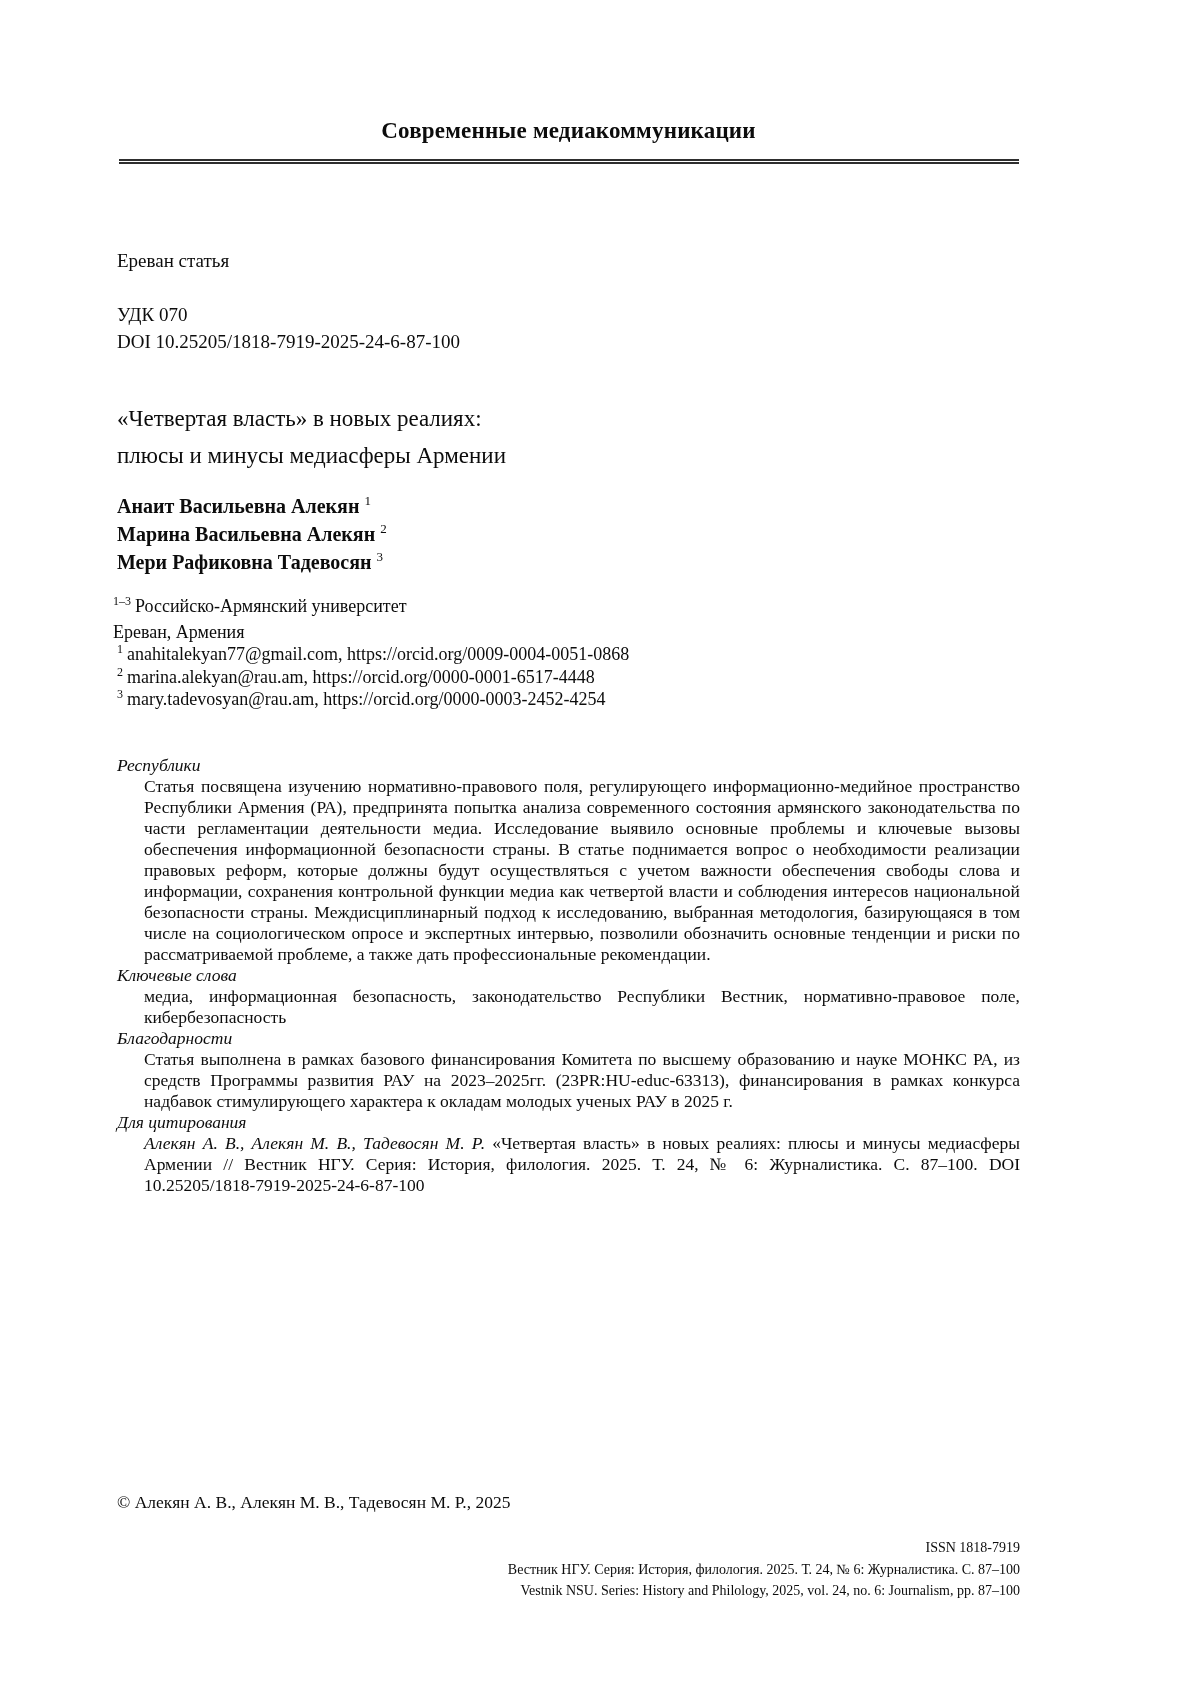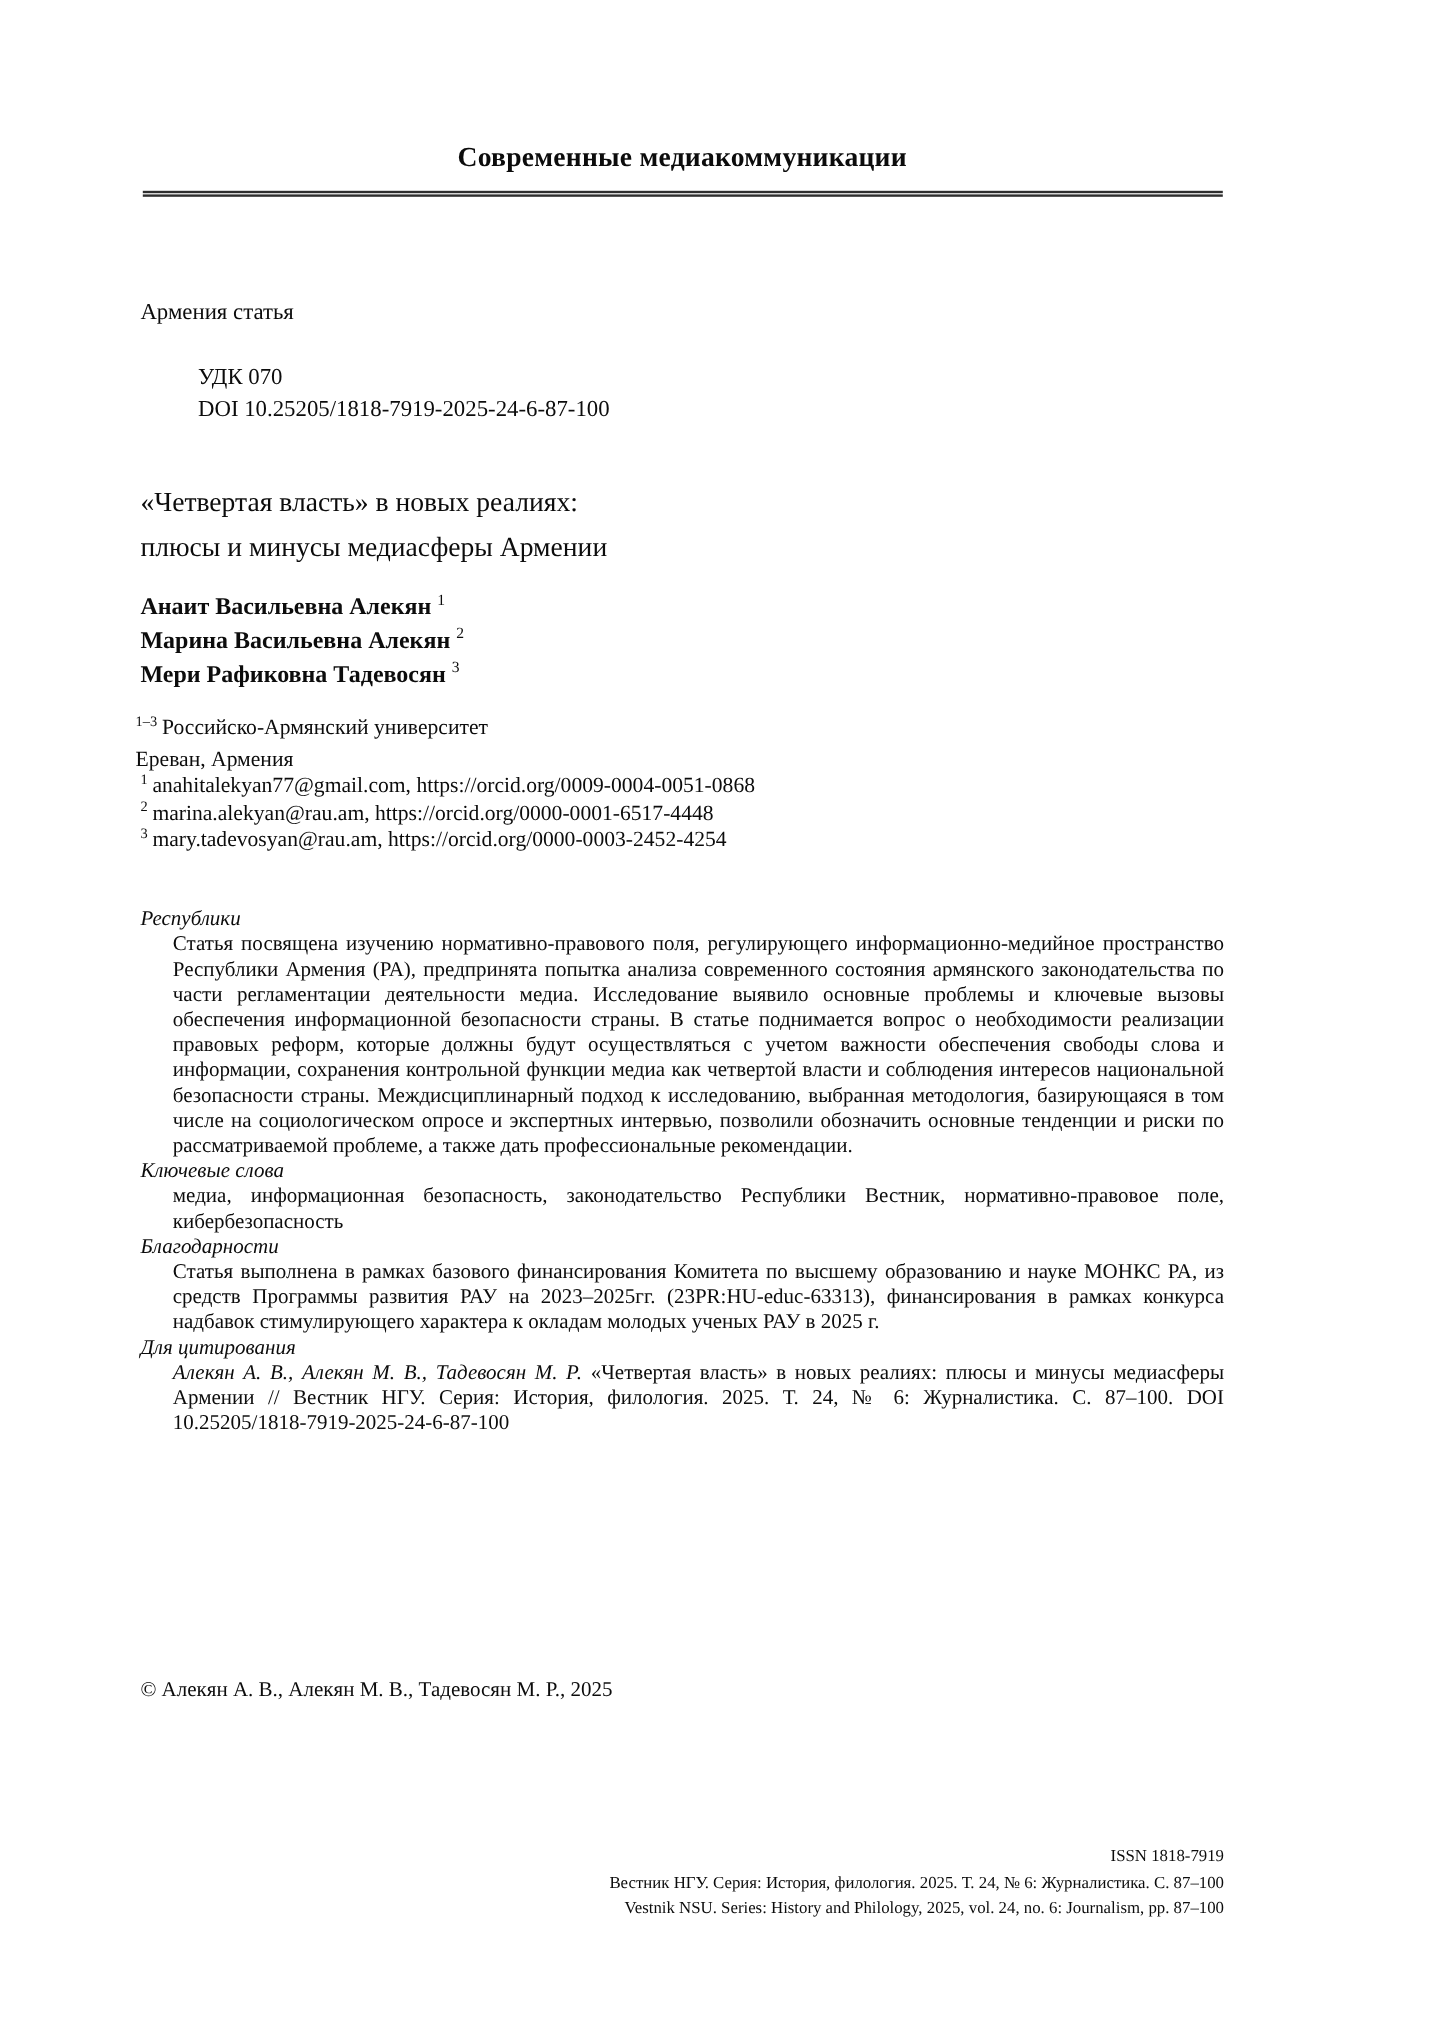--- a/index.html
+++ b/index.html
@@ -41,21 +41,20 @@
   .article-type {
     left: 117px;
     top: 250px;
     font-size: 19px;
   }
   .udc-block {
     left: 117px;
     top: 301px;
     font-size: 19px;
     line-height: 27px;
-    margin-left: 48px;
   }
 
   
   .article-title {
     left: 117px;
     top: 400px;
     width: 903px;
     font-size: 23px;
     font-weight: normal;
     line-height: 37px;
@@ -108,21 +107,21 @@
   }
   .section-body {
     padding-left: 27px;
     text-align: justify;
   }
   .italic { font-style: italic; }
 
   
   .copyright {
     left: 117px;
-    top: 1397px;
+    top: 1492px;
     font-size: 17.5px;
   }
 
   
   .footer {
     left: 117px;
     top: 1537px;
     width: 903px;
     text-align: right;
     font-size: 14px;
@@ -130,21 +129,21 @@
   }
 </style>
 </head>
 <body>
 
 <div class="page">
 
   <div class="abs journal-title">Современные медиакоммуникации</div>
   <div class="abs double-rule"></div>
 
-  <div class="abs article-type">Армения статья</div>
+  <div class="abs article-type">Ереван статья</div>
 
   <div class="abs udc-block">
     <div>УДК 070</div>
     <div>DOI 10.25205/1818-7919-2025-24-6-87-100</div>
   </div>
 
   <h1 class="abs article-title">
     <span>«Четвертая власть» в новых реалиях:</span><br>
     <span>плюсы и минусы медиасферы Армении</span>
   </h1>

